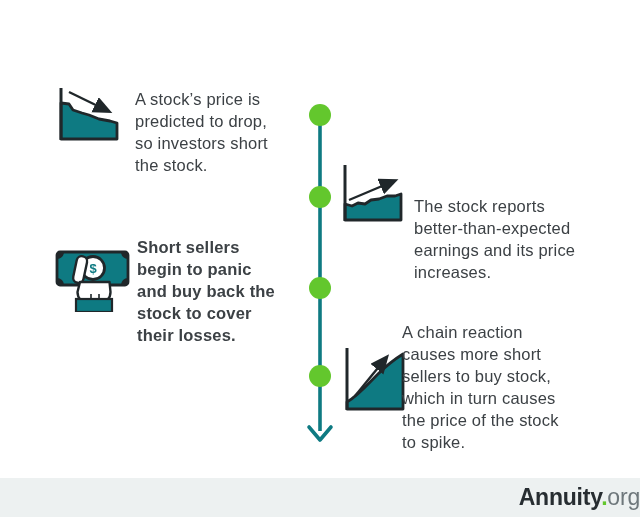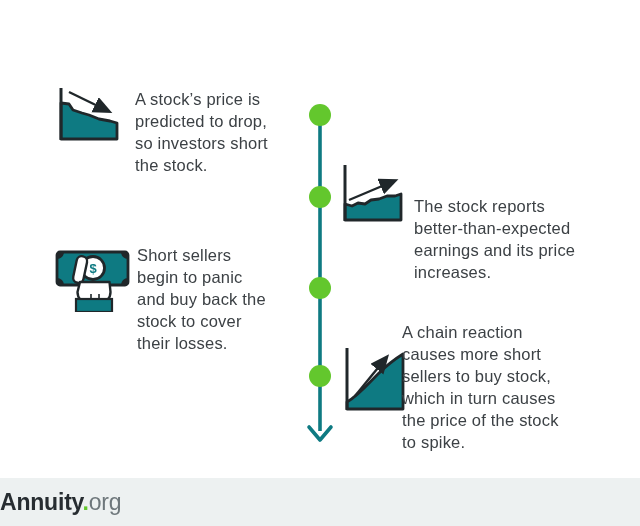--- a/index.html
+++ b/index.html
@@ -22,27 +22,27 @@
   .icon3{left:52px;top:248px;width:84px;height:64px;}
   .icon4{left:340px;top:346px;width:70px;height:66px;}
   .step-text{
     position:absolute;margin:0;
     font-size:16.5px;line-height:22px;letter-spacing:.2px;
     color:var(--text,#3c4145);
     white-space:pre-line;
   }
   .text1{left:135px;top:88px;width:190px;}
   .text2{left:414px;top:163px;width:220px;margin-top:32px;}
-  .text3{left:137px;top:244px;width:190px;}
+  .text3{left:137px;top:236px;width:190px;font-weight:bold;}
   .text4{left:402px;top:321px;width:220px;}
   .timeline{position:absolute;left:300px;top:100px;width:40px;height:360px;}
   .footer{
-    position:absolute;left:0;top:478px;width:640px;height:48px;
+    position:absolute;left:0;top:478px;width:640px;height:39px;
     background:var(--footer-bg,#edf1f1);
-    display:flex;align-items:center;justify-content:flex-start;
+    display:flex;align-items:center;justify-content:flex-end;
   }
   .logo{font-size:23px;letter-spacing:-.2px;}
   .logo-brand{font-weight:bold;color:var(--logo-dark,#272d31);}
   .logo-dot{font-weight:bold;color:var(--green,#63c72d);}
   .logo-tld{font-weight:normal;color:var(--logo-gray,#6e777b);}
   svg .dollar{font-family:"Liberation Sans",sans-serif;font-weight:bold;font-size:13px;}
 </style>
 </head>
 <body>
 

